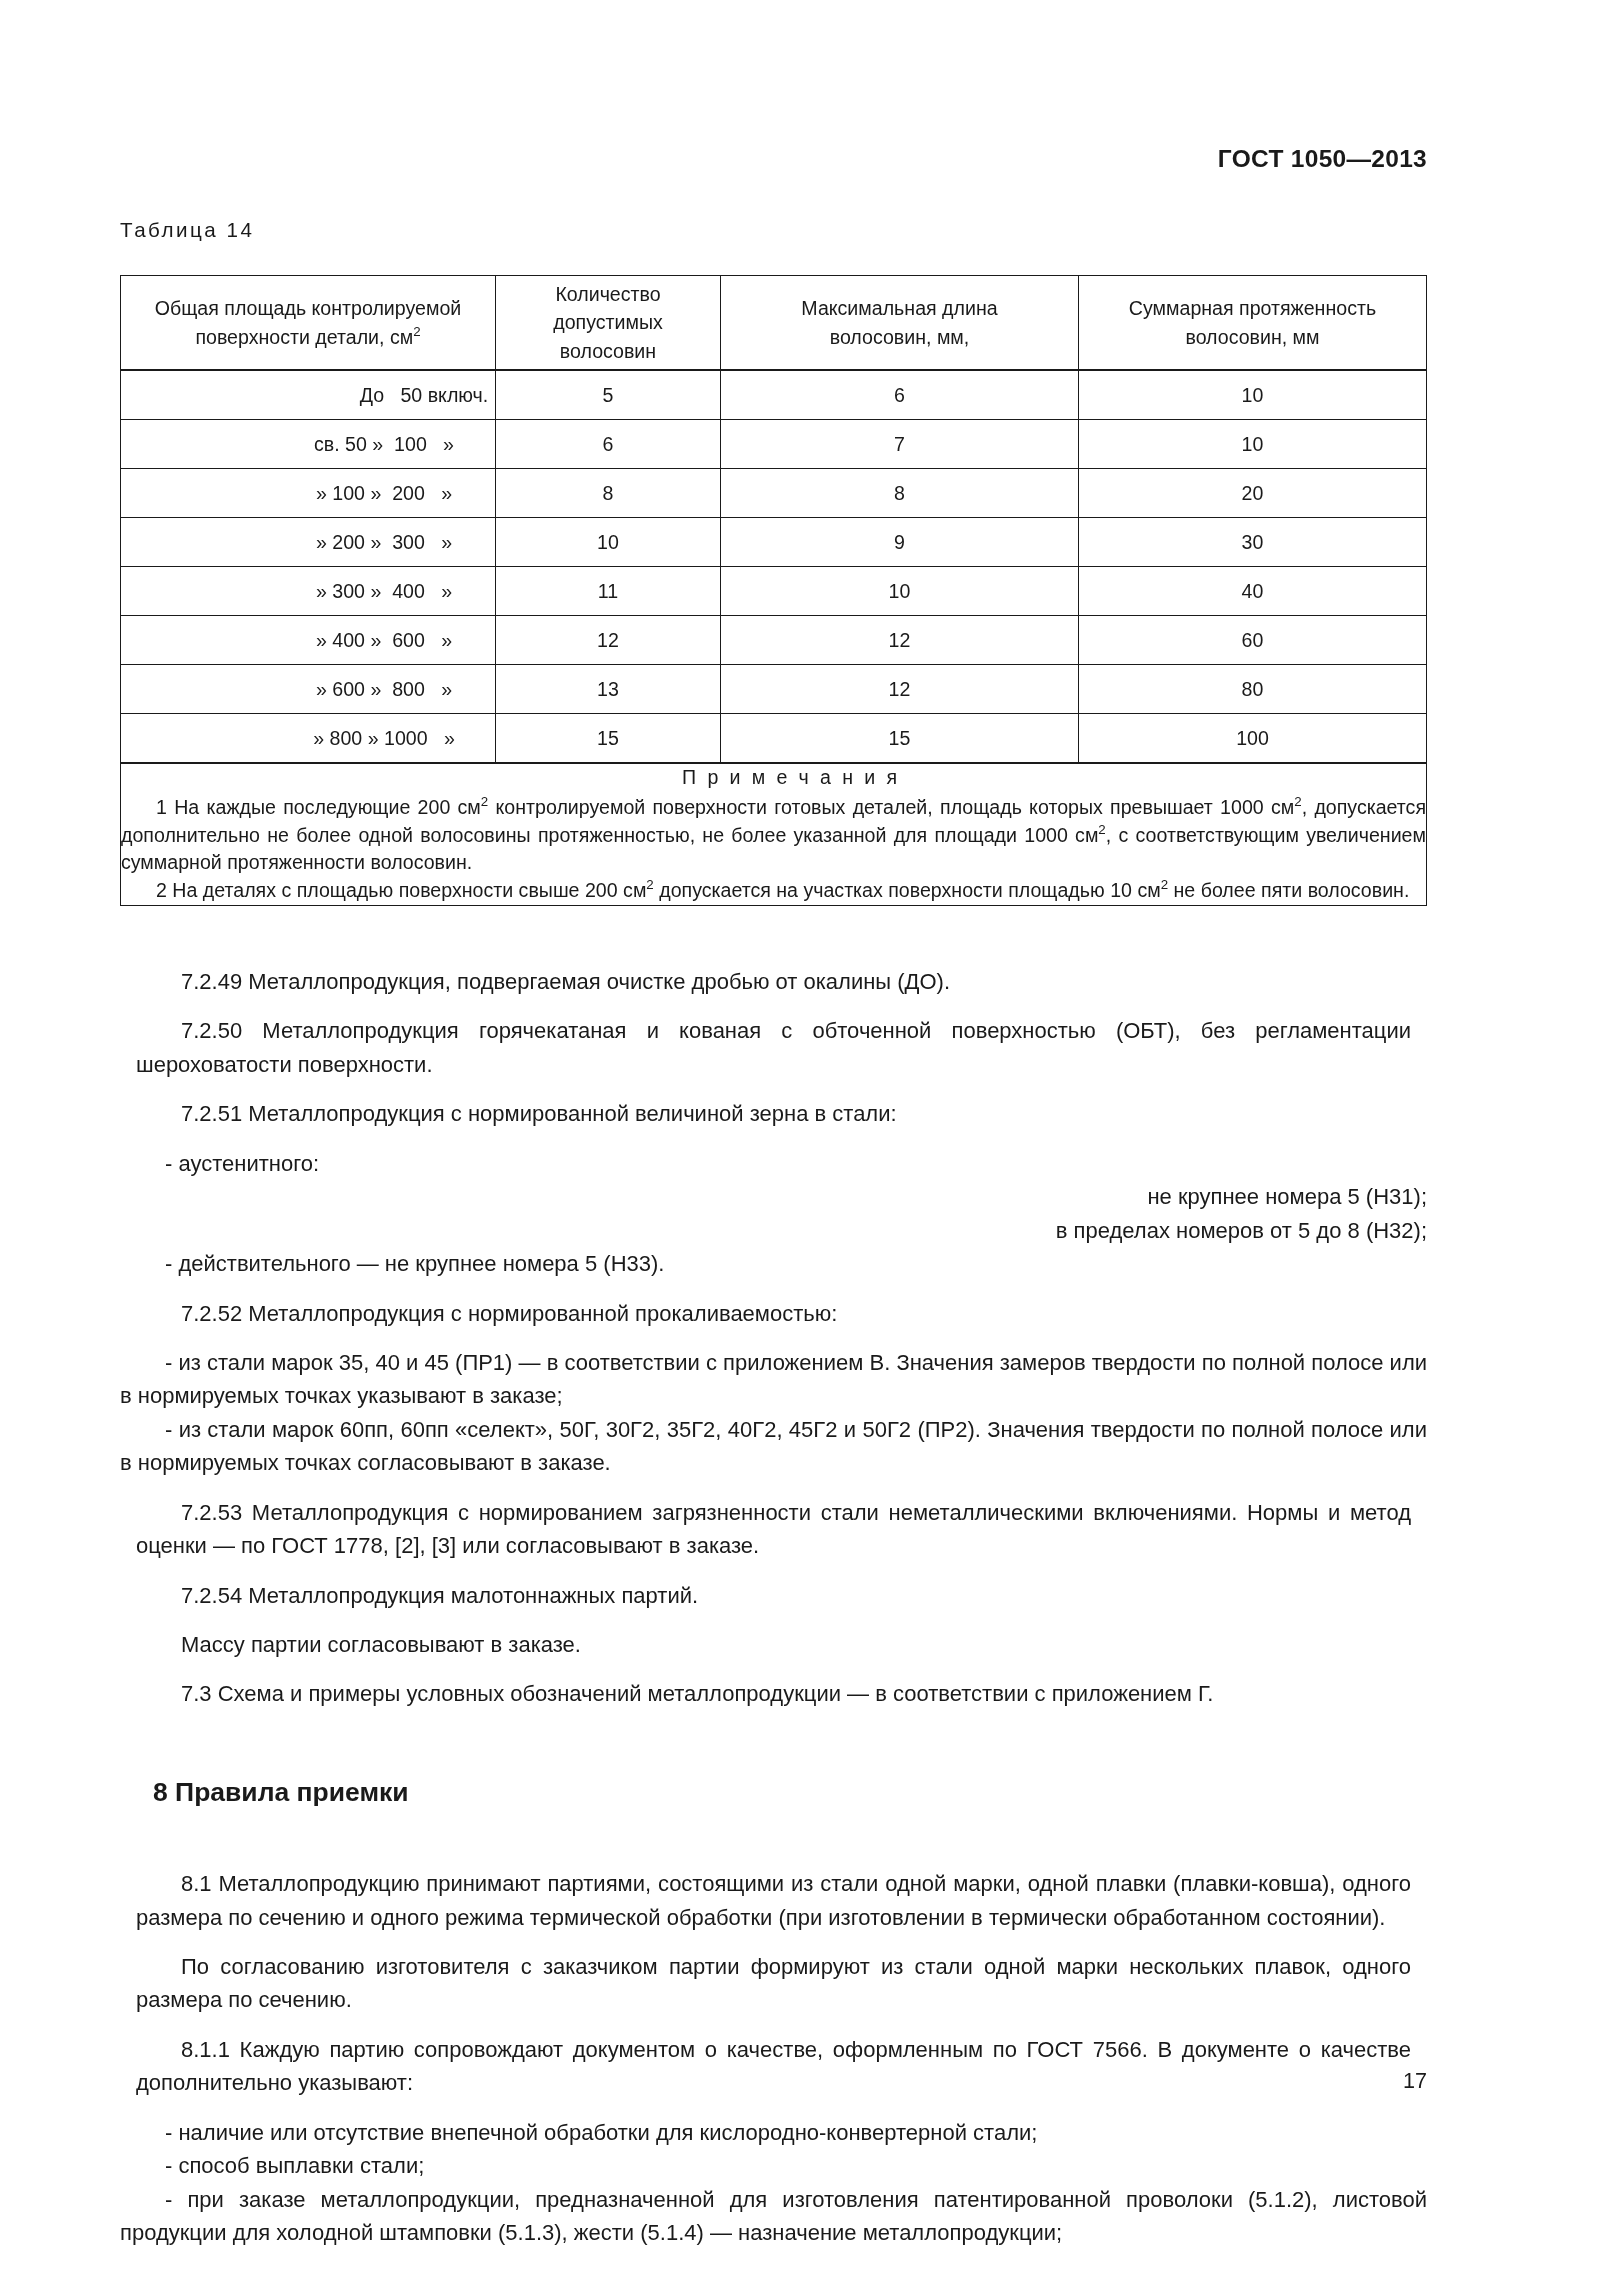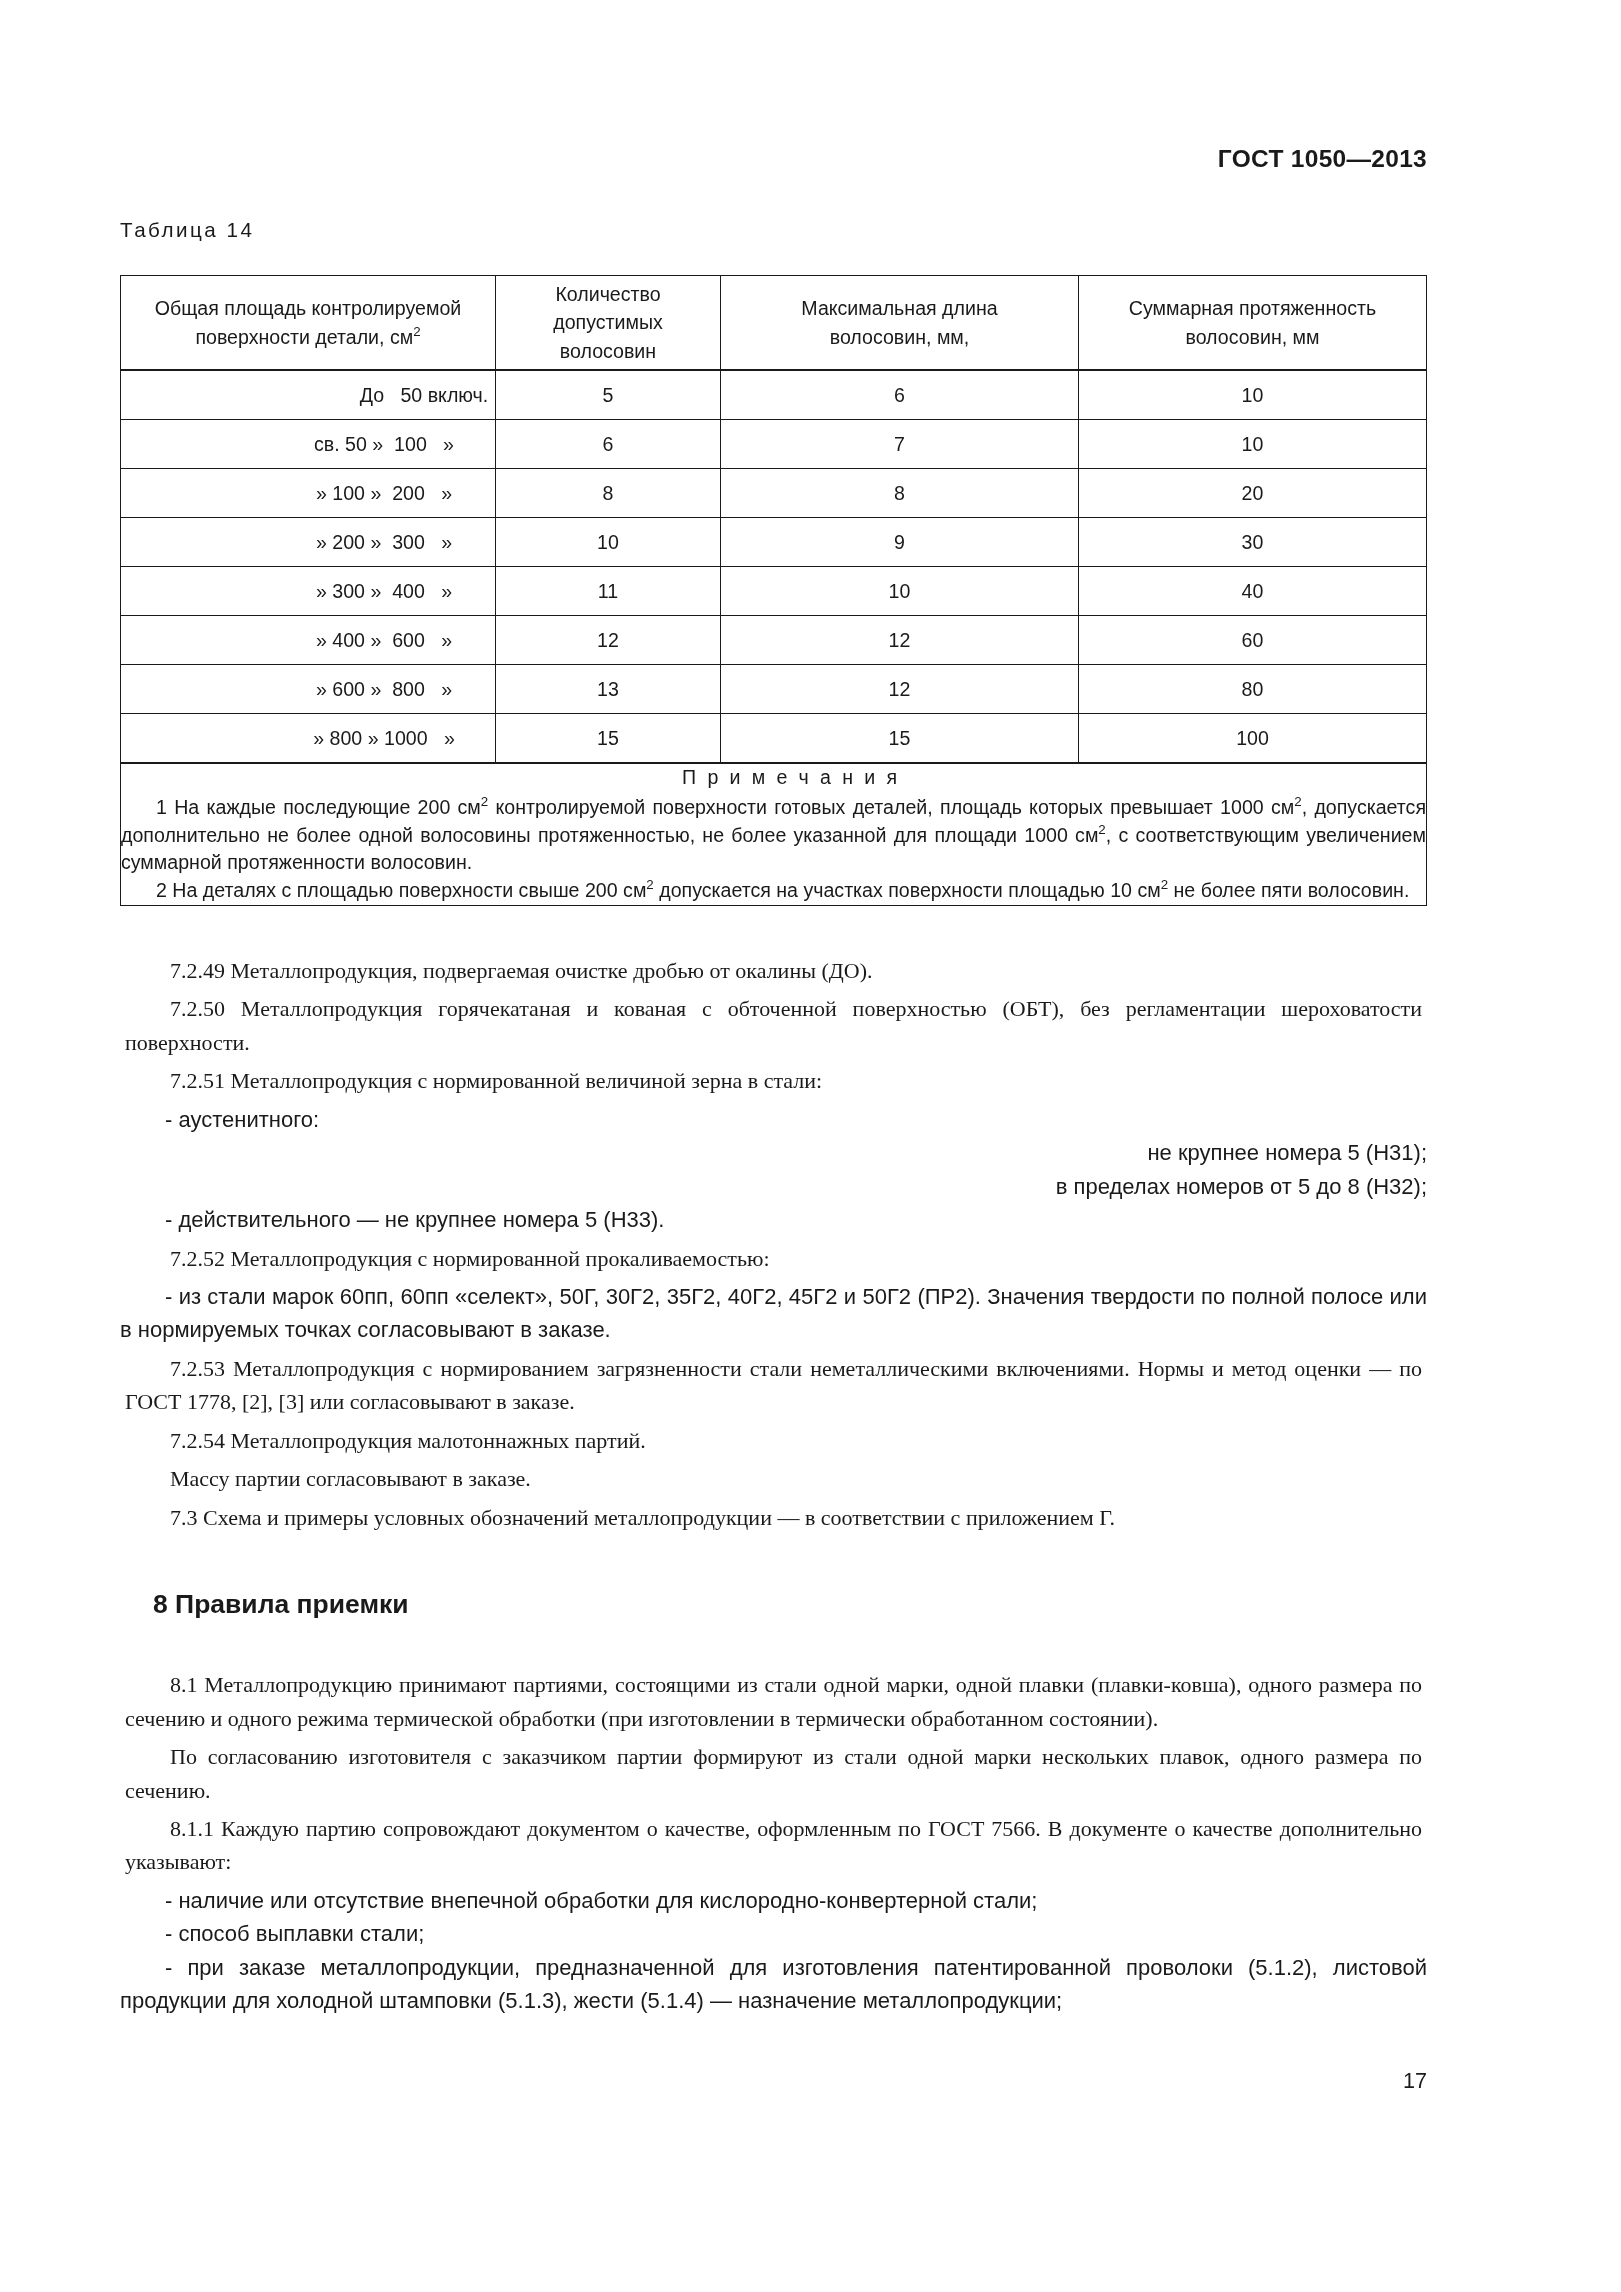--- a/index.html
+++ b/index.html
@@ -118,25 +118,24 @@
   
   .body-block {
     position: absolute;
     left: 120px;
     top: 949px;
     width: 1307px;
     font-size: 22px;
     line-height: 1.52;
   }
   p.para {
-    margin: 5px;
+    margin: 16px;
     text-align: justify;
     text-indent: 45px;
     text-justify: inter-word;
-    font-family: Liberation Serif, serif;
   }
   p.dash {
     margin: 0;
     text-align: justify;
     text-indent: 45px;
   }
   p.sub {
     margin: 0;
     text-align: right;
     text-indent: 67px;
@@ -274,20 +273,21 @@
 
   <div class="body-block">
     <p class="para">7.2.49  Металлопродукция, подвергаемая очистке дробью от окалины (ДО).</p>
     <p class="para">7.2.50  Металлопродукция горячекатаная и кованая с обточенной поверхностью (ОБТ), без регламентации шероховатости поверхности.</p>
     <p class="para">7.2.51  Металлопродукция с нормированной величиной зерна в стали:</p>
     <p class="dash">- аустенитного:</p>
     <p class="sub">не крупнее номера 5 (Н31);</p>
     <p class="sub">в пределах номеров от 5 до 8 (Н32);</p>
     <p class="dash">- действительного — не крупнее номера 5 (Н33).</p>
     <p class="para">7.2.52  Металлопродукция с нормированной прокаливаемостью:</p>
+    <p class="dash">- из стали марок 35, 40 и 45 (ПР1) — в соответствии с приложением В. Значения замеров твердости по полной полосе или в нормируемых точках указывают в заказе;</p>
     <p class="dash">- из стали марок 60пп, 60пп «селект», 50Г, 30Г2, 35Г2, 40Г2, 45Г2 и 50Г2 (ПР2). Значения твердости по полной полосе или в нормируемых точках согласовывают в заказе.</p>
     <p class="para">7.2.53  Металлопродукция с нормированием загрязненности стали неметаллическими включениями. Нормы и метод оценки — по ГОСТ 1778, [2], [3] или согласовывают в заказе.</p>
     <p class="para">7.2.54  Металлопродукция малотоннажных партий.</p>
     <p class="para">Массу партии согласовывают в заказе.</p>
     <p class="para">7.3  Схема и примеры условных обозначений металлопродукции — в соответствии с приложением Г.</p>
 
     <div class="gap-before-sec"></div>
     <h2 class="sec">8  Правила приемки</h2>
     <div class="gap-after-sec"></div>
 

